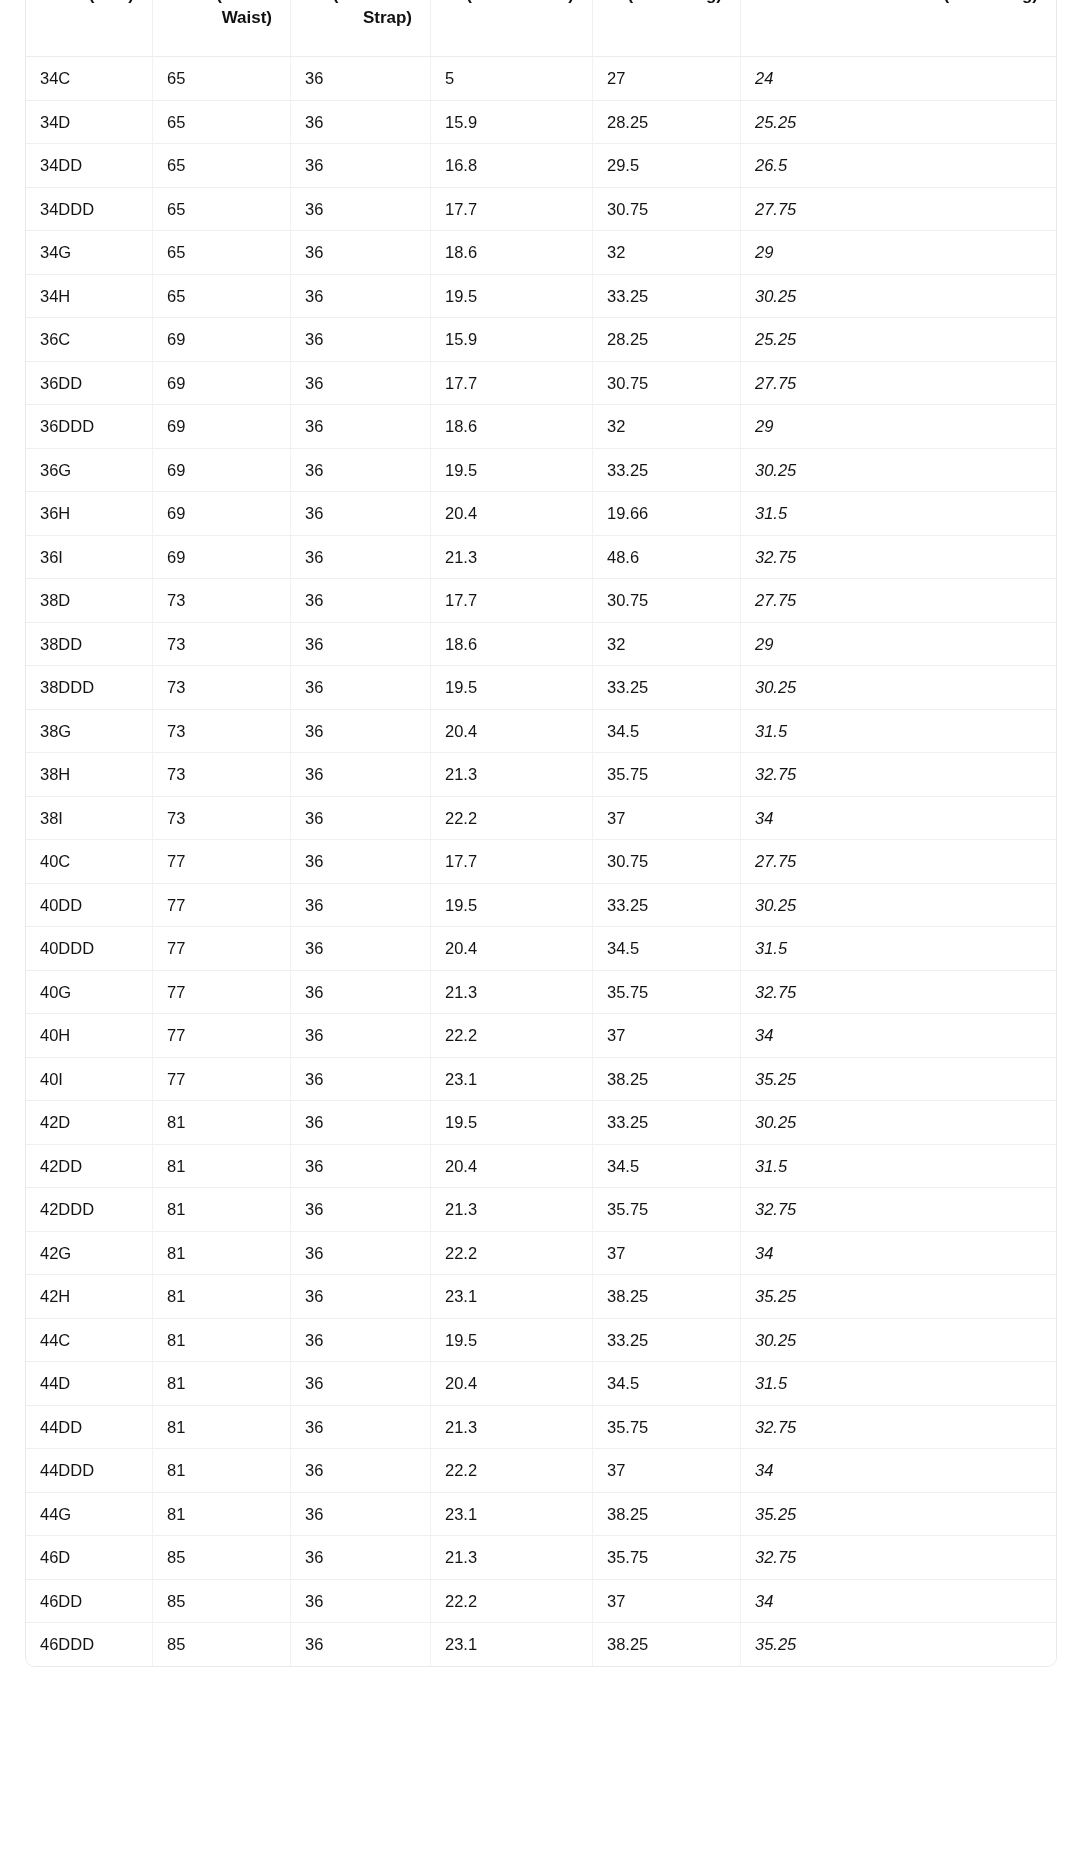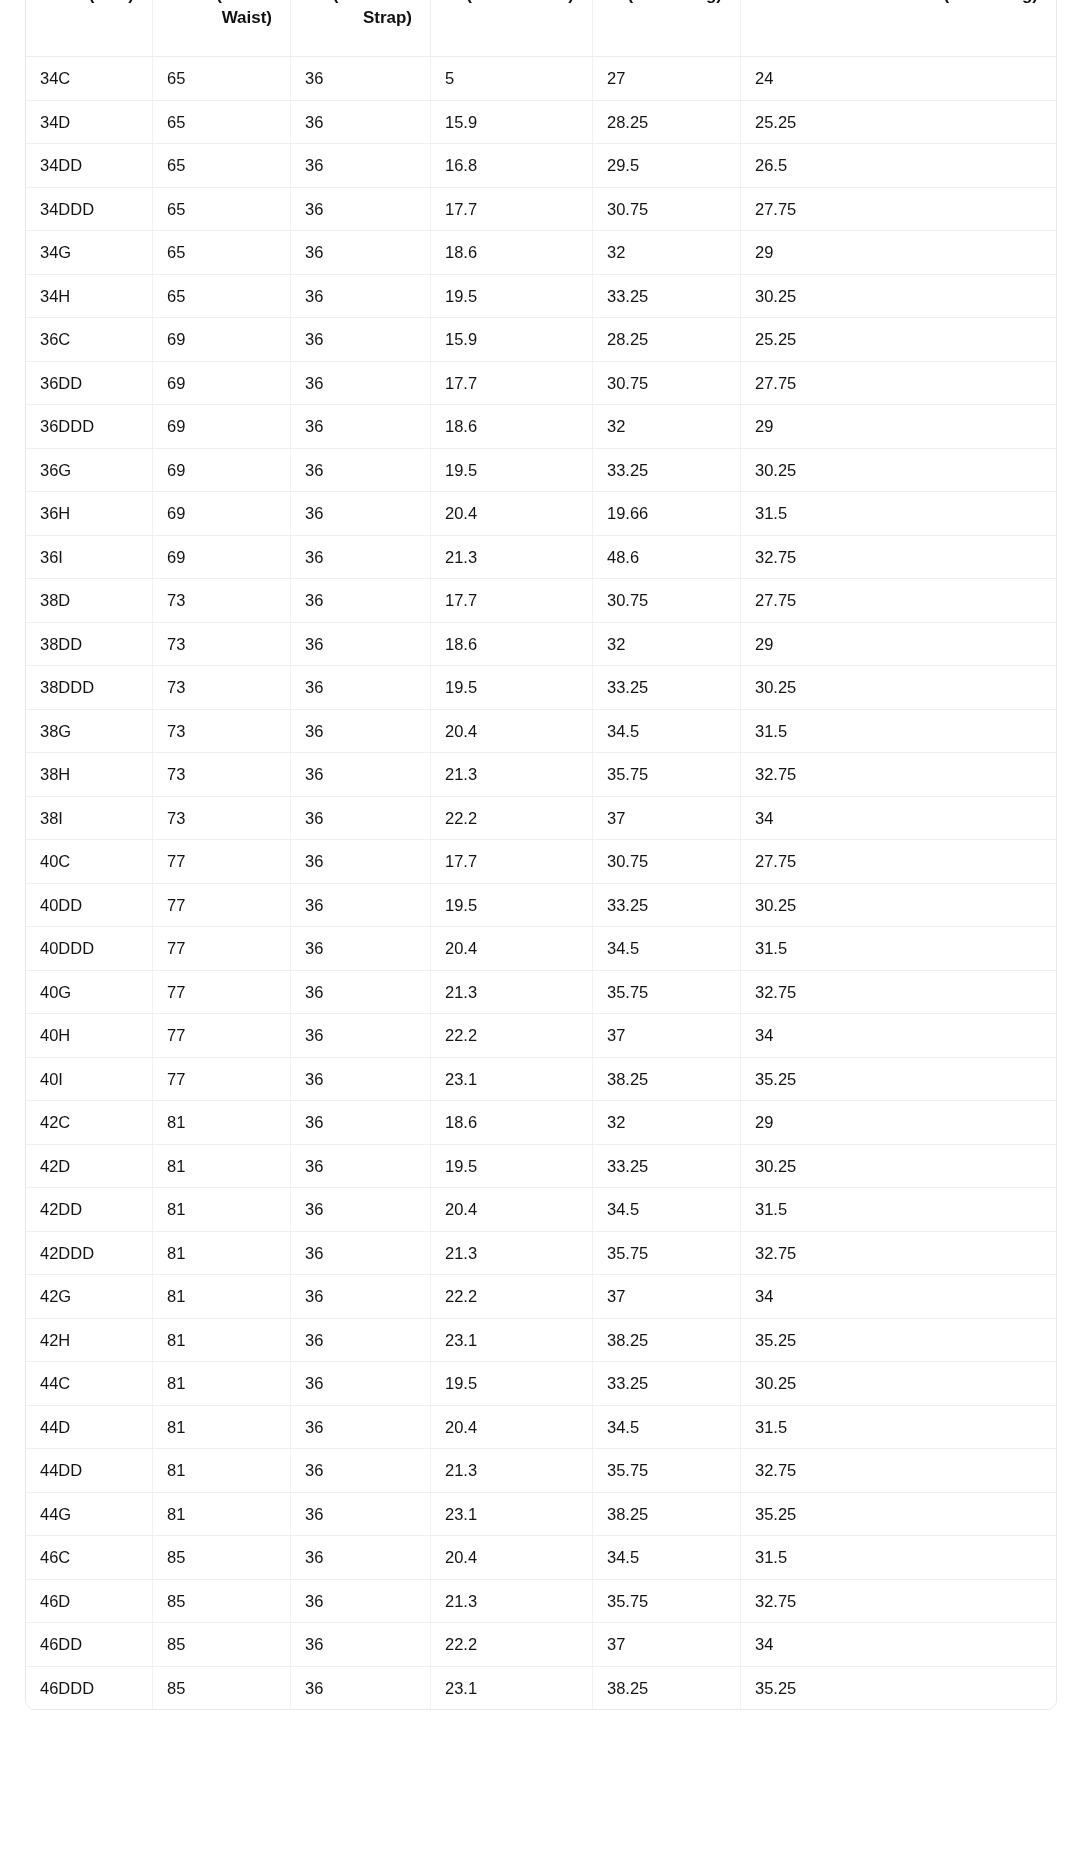--- a/index.html
+++ b/index.html
@@ -63,20 +63,21 @@
     height: 42.5px;
     line-height: 42.5px;
     border-bottom: 1px solid #efefef;
     border-right: 1px solid #f2f2f2;
     background: #ffffff;
     white-space: nowrap;
     overflow: hidden;
   }
   table.size-table tbody td:last-child {
     border-right: none;
+    font-style: italic;
   }
   table.size-table tbody tr:last-child td {
     border-bottom: none;
   }
   
   .col-size       { width: 127px; }
   .col-waist      { width: 138px; }
   .col-strap      { width: 140px; }
   .col-collar     { width: 162px; }
   .col-bowl       { width: 148px; }
@@ -293,28 +294,20 @@
           </tr>
           <tr>
             <td>40I</td>
             <td>77</td>
             <td>36</td>
             <td>23.1</td>
             <td>38.25</td>
             <td>35.25</td>
           </tr>
           <tr>
-            <td>42C</td>
-            <td>81</td>
-            <td>36</td>
-            <td>18.6</td>
-            <td>32</td>
-            <td>29</td>
-          </tr>
-          <tr>
             <td>42D</td>
             <td>81</td>
             <td>36</td>
             <td>19.5</td>
             <td>33.25</td>
             <td>30.25</td>
           </tr>
           <tr>
             <td>42DD</td>
             <td>81</td>
@@ -365,34 +358,34 @@
           </tr>
           <tr>
             <td>44DD</td>
             <td>81</td>
             <td>36</td>
             <td>21.3</td>
             <td>35.75</td>
             <td>32.75</td>
           </tr>
           <tr>
+            <td>44DDD</td>
+            <td>81</td>
+            <td>36</td>
+            <td>22.2</td>
+            <td>37</td>
+            <td>34</td>
+          </tr>
+          <tr>
             <td>44G</td>
             <td>81</td>
             <td>36</td>
             <td>23.1</td>
             <td>38.25</td>
             <td>35.25</td>
-          </tr>
-          <tr>
-            <td>46C</td>
-            <td>85</td>
-            <td>36</td>
-            <td>20.4</td>
-            <td>34.5</td>
-            <td>31.5</td>
           </tr>
           <tr>
             <td>46D</td>
             <td>85</td>
             <td>36</td>
             <td>21.3</td>
             <td>35.75</td>
             <td>32.75</td>
           </tr>
           <tr>

